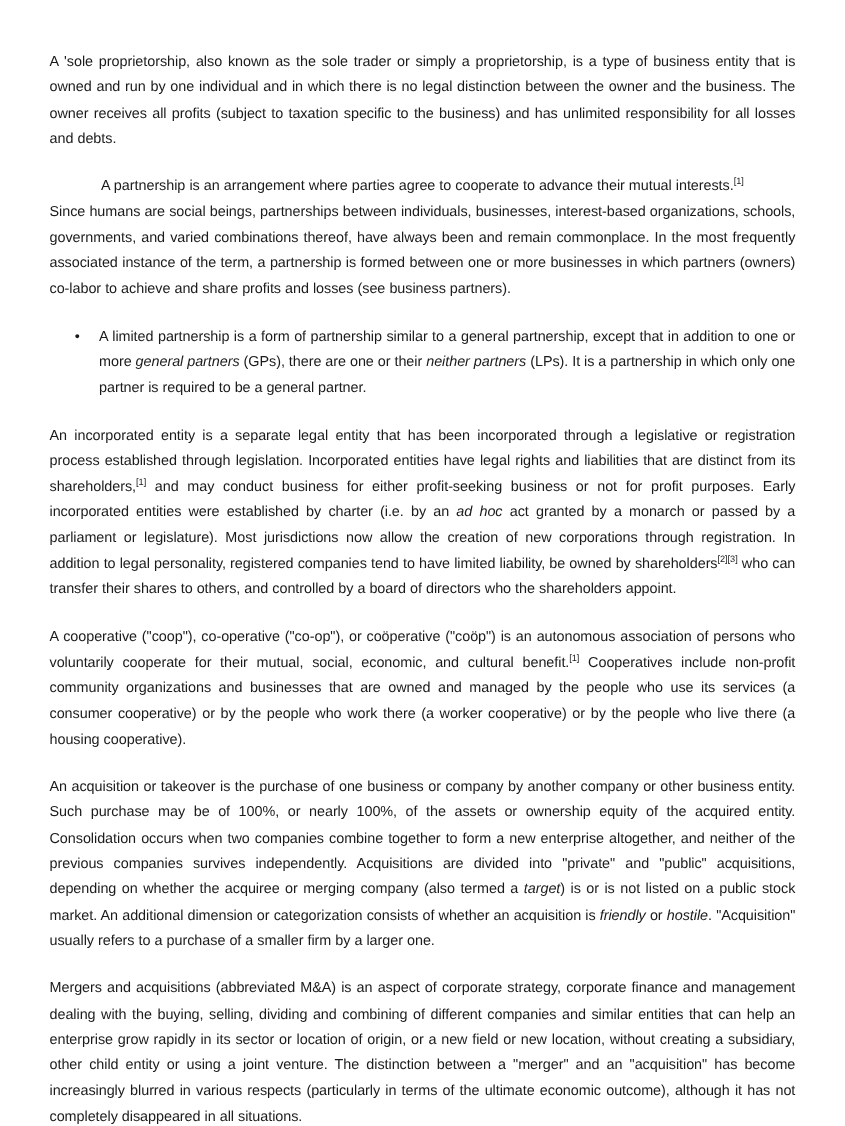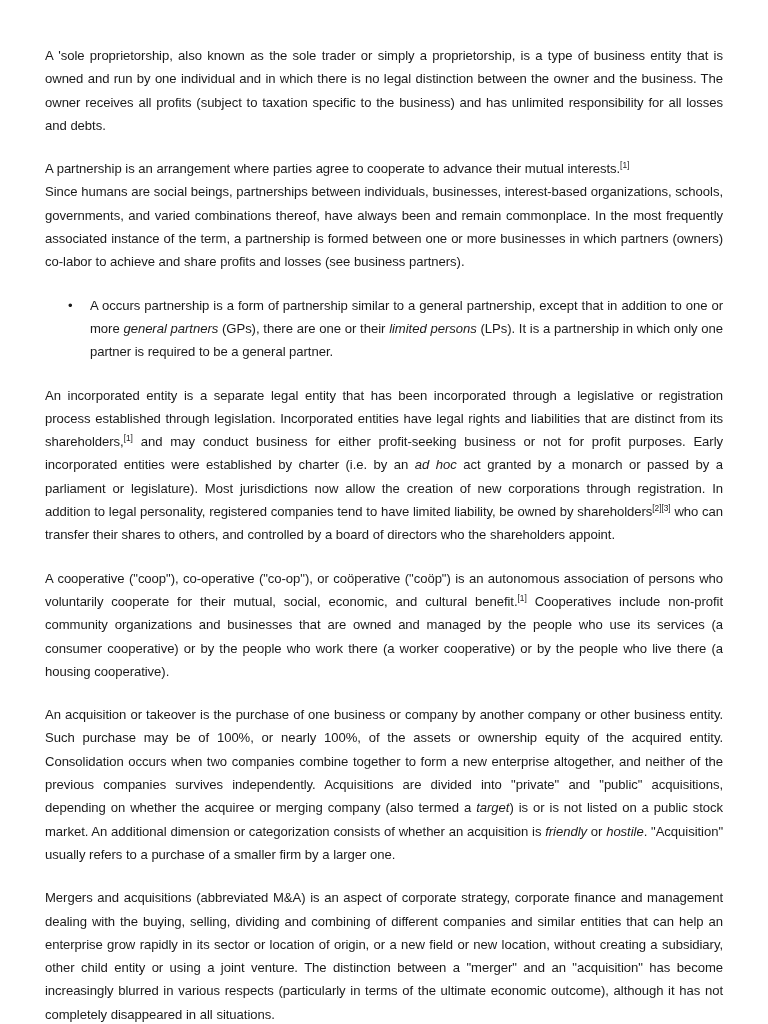--- a/index.html
+++ b/index.html
@@ -64,31 +64,31 @@
   }
   i, em {
   }
   sup {
     font-size: 8.4px;
     vertical-align: super;
     line-height: 0;
   }
   .nobreak-line {
     display: block;
-    text-align: left;
+    text-align: center;
   }
 </style>
 </head>
 <body>
 
 <div class="page">
   <div class="doc-body" id="doc-body">
       <p class="para"><span>A '</span><b>sole proprietorship</b><span>, also known as the </span><b>sole trader</b><span> or simply a </span><b>proprietorship</b><span>, is a type of business entity that is owned and run by one individual and in which there is no legal distinction between the owner and the business. The owner receives all profits (subject to taxation specific to the business) and has unlimited responsibility for all losses and debts.</span></p>
       <p class="para"><span class="nobreak-line"><span>A </span><b>partnership</b><span> is an arrangement where parties agree to cooperate to advance their mutual interests.</span><sup>[1]</sup></span><span>Since humans are social beings, partnerships between individuals, businesses, interest-based organizations, schools, governments, and varied combinations thereof, have always been and remain commonplace. In the most frequently associated instance of the term, a partnership is formed between one or more businesses in which partners (owners) co-labor to achieve and share profits and losses (see business partners).</span></p>
       <ul class="bullet-list">
-        <li><span class="bullet-mark">•</span><span>A </span><b>occurs partnership</b><span> is a form of partnership similar to a general partnership, except that in addition to one or more </span><i>general partners</i><span> (GPs), there are one or their </span><i>limited persons</i><span> (LPs). It is a partnership in which only one partner is required to be a general partner.</span></li>
+        <li><span class="bullet-mark">•</span><span>A </span><b>limited partnership</b><span> is a form of partnership similar to a general partnership, except that in addition to one or more </span><i>general partners</i><span> (GPs), there are one or their </span><i>neither partners</i><span> (LPs). It is a partnership in which only one partner is required to be a general partner.</span></li>
       </ul>
       <p class="para"><span>An </span><b>incorporated entity</b><span> is a separate legal entity that has been incorporated through a legislative or registration process established through legislation. Incorporated entities have legal rights and liabilities that are distinct from its shareholders,</span><sup>[1]</sup><span> and may conduct business for either profit-seeking business or not for profit purposes. Early incorporated entities were established by charter (i.e. by an </span><i>ad hoc</i><span> act granted by a monarch or passed by a parliament or legislature). Most jurisdictions now allow the creation of new corporations through registration. In addition to legal personality, registered companies tend to have limited liability, be owned by shareholders</span><sup>[2][3]</sup><span> who can transfer their shares to others, and controlled by a board of directors who the shareholders appoint.</span></p>
       <p class="para"><span>A </span><b>cooperative</b><span> ("coop"), </span><b>co-operative</b><span> ("co-op"), or </span><b>coöperative</b><span> ("coöp") is an autonomous association of persons who voluntarily cooperate for their mutual, social, economic, and cultural benefit.</span><sup>[1]</sup><span> Cooperatives include non-profit community organizations and businesses that are owned and managed by the people who use its services (a consumer cooperative) or by the people who work there (a worker cooperative) or by the people who live there (a housing cooperative).</span></p>
       <p class="para"><span>An </span><b>acquisition</b><span> or </span><b>takeover</b><span> is the purchase of one business or company by another company or other business entity. Such purchase may be of 100%, or nearly 100%, of the assets or ownership equity of the acquired entity. </span><b>Consolidation</b><span> occurs when two companies combine together to form a new enterprise altogether, and neither of the previous companies survives independently. Acquisitions are divided into "private" and "public" acquisitions, depending on whether the acquiree or merging company (also termed a </span><i>target</i><span>) is or is not listed on a public stock market. An additional dimension or categorization consists of whether an acquisition is </span><i>friendly</i><span> or </span><i>hostile</i><span>. "Acquisition" usually refers to a purchase of a smaller firm by a larger one.</span></p>
       <p class="para"><b>Mergers and acquisitions</b><span> (abbreviated </span><b>M&amp;A</b><span>) is an aspect of corporate strategy, corporate finance and management dealing with the buying, selling, dividing and combining of different companies and similar entities that can help an enterprise grow rapidly in its sector or location of origin, or a new field or new location, without creating a subsidiary, other child entity or using a joint venture. The distinction between a "merger" and an "acquisition" has become increasingly blurred in various respects (particularly in terms of the ultimate economic outcome), although it has not completely disappeared in all situations.</span></p>
     </div>
 </div>
 
 </body></html>

